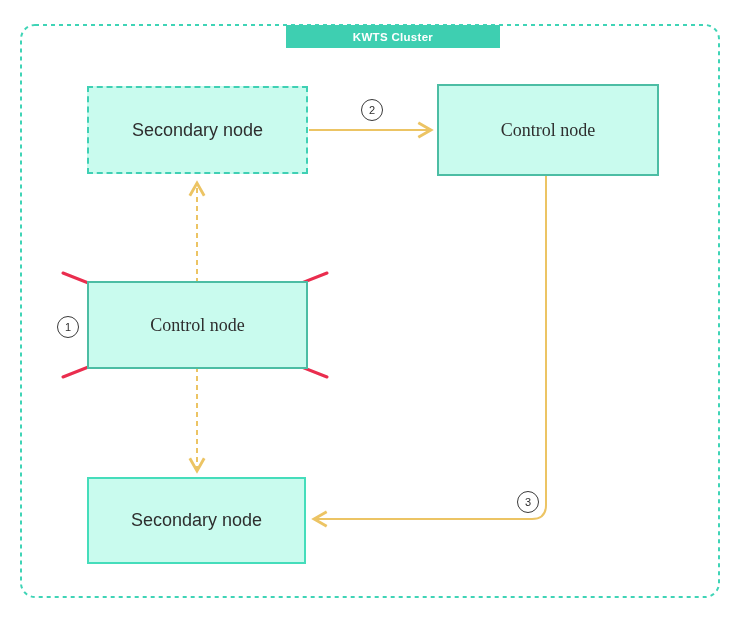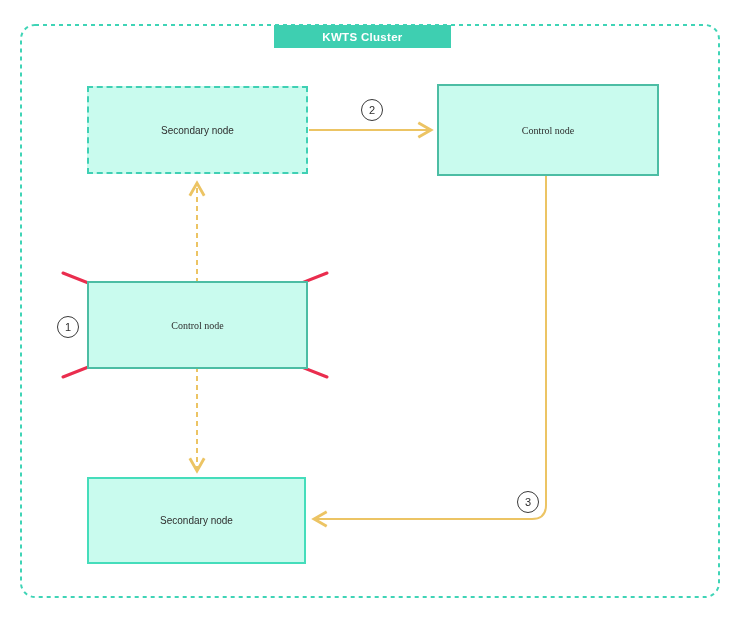--- a/index.html
+++ b/index.html
@@ -18,36 +18,36 @@
     pointer-events: none;
   }
   .frame-rect { fill: none; stroke: var(--frame-border); stroke-width: 2; stroke-dasharray: 4 4; }
   .conn { fill: none; stroke: var(--arrow); stroke-width: 2; }
   .conn.dashed { stroke-dasharray: 5 4; }
   .cross-line { fill: none; stroke: var(--cross); stroke-width: 3; stroke-linecap: round; }
   .chev { fill: none; stroke: var(--arrow); stroke-width: 1.6; }
 
   .title-bar {
     position: absolute;
-    left: 274px; top: 25px;
-    width: 177px; height: 23px;
+    left: 286px; top: 25px;
+    width: 214px; height: 23px;
     background: var(--title-bg);
     color: var(--title-text);
     font-size: 11.5px;
     font-weight: bold;
     letter-spacing: 0.3px;
     display: flex; align-items: center; justify-content: center;
     z-index: 4;
   }
   .node {
     position: absolute;
     box-sizing: border-box;
     background: var(--box-fill);
     display: flex; align-items: center; justify-content: center;
-    font-size: 10px;
+    font-size: 18px;
     color: var(--text);
     z-index: 1;
   }
   .node.dashed { border: 2px dashed var(--dashed-border); }
   .node.solid  { border: 2px solid var(--solid-border); font-family: Liberation Serif, serif; }
   .node.bright { border: 2px solid var(--bright-border); }
 
   .node-secondary-top   { left: 87px;  top: 86px;  width: 221px; height: 88px; }
   .node-control-active  { left: 437px; top: 84px;  width: 222px; height: 92px; }
   .node-control-failed  { left: 87px;  top: 281px; width: 221px; height: 88px; }

